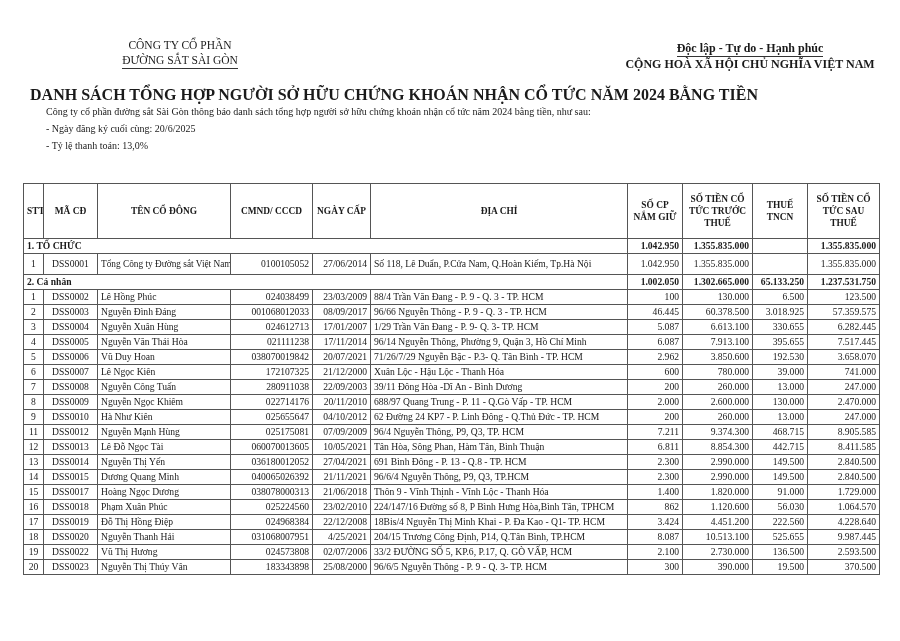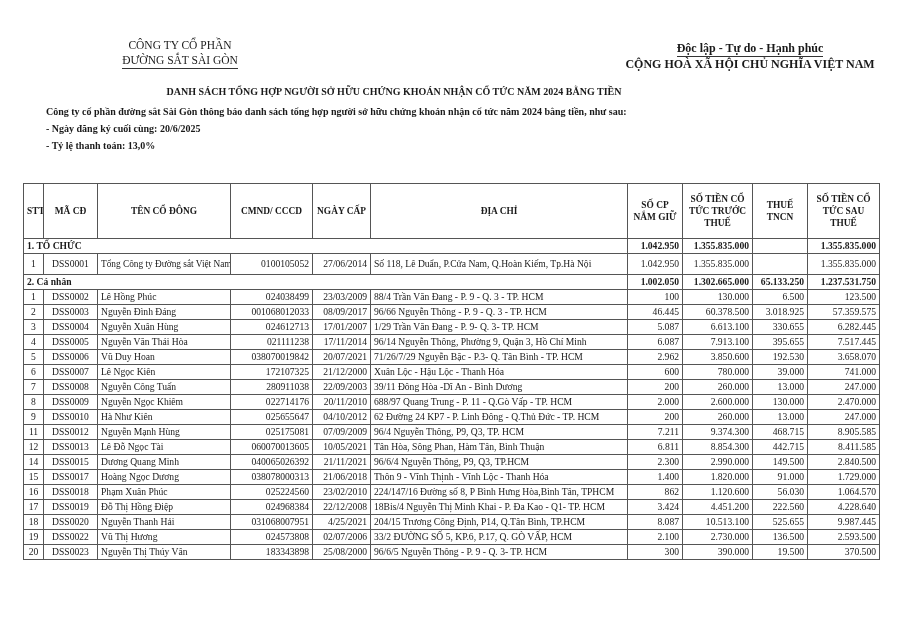--- a/index.html
+++ b/index.html
@@ -7,23 +7,23 @@
     width: 900px; height: 641px; overflow: hidden; position: relative;
     font-family: "Liberation Serif", serif; color: #1a1a1a;
   }
   .hdr-left { position: absolute; left: 100px; top: 38px; width: 160px; text-align: center;
     font-weight: normal; font-size: 11.5px; line-height: 15px; }
   .hdr-left .ul { display: inline-block; border-bottom: 1px solid #333; }
   .hdr-right { position: absolute; left: 600px; top: 41px; width: 300px; text-align: center;
     font-weight: bold; font-size: 12px; line-height: 15px; }
   .hdr-right .ul { display: inline-block; border-bottom: 1px solid #333; }
   .doc-title { position: absolute; left: 0; top: 86px; width: 788px; text-align: center;
-    font-weight: bold; font-size: 10px; }
+    font-weight: bold; font-size: 16px; }
   .intro { position: absolute; left: 46px; top: 103px; font-size: 10px; line-height: 17px; }
-  .intro div { white-space: nowrap; font-weight: bold; }
+  .intro div { white-space: nowrap; }
 
   table.grid { position: absolute; left: 23px; top: 183px; width: 846px;
     border-collapse: collapse; font-size: 9.6px; table-layout: fixed; }
   table.grid td, table.grid th { border: 1px solid #555; padding: 0 3px; white-space: nowrap;
     overflow: hidden; line-height: 14px; height: 14px; }
   table.grid { border: 1.5px solid #333; }
   table.grid th { font-weight: bold; text-align: center; font-size: 9.4px; line-height: 12px;
     height: 54px; white-space: normal; }
   .c { text-align: center; }
   .r { text-align: right; }
@@ -231,20 +231,32 @@
         <td>Lê Đỗ Ngọc Tài</td>
         <td class="r">060070013605</td>
         <td class="r">10/05/2021</td>
         <td>Tân Hòa, Sông Phan, Hàm Tân, Bình Thuận</td>
         <td class="r">6.811</td>
         <td class="r">8.854.300</td>
         <td class="r">442.715</td>
         <td class="r">8.411.585</td>
       </tr>
       <tr>
+        <td class="c">13</td>
+        <td class="c">DSS0014</td>
+        <td>Nguyễn Thị Yến</td>
+        <td class="r">036180012052</td>
+        <td class="r">27/04/2021</td>
+        <td>691 Bình Đông - P. 13 - Q.8 - TP. HCM</td>
+        <td class="r">2.300</td>
+        <td class="r">2.990.000</td>
+        <td class="r">149.500</td>
+        <td class="r">2.840.500</td>
+      </tr>
+      <tr>
         <td class="c">14</td>
         <td class="c">DSS0015</td>
         <td>Dương Quang Minh</td>
         <td class="r">040065026392</td>
         <td class="r">21/11/2021</td>
         <td>96/6/4 Nguyễn Thông, P9, Q3, TP.HCM</td>
         <td class="r">2.300</td>
         <td class="r">2.990.000</td>
         <td class="r">149.500</td>
         <td class="r">2.840.500</td>

